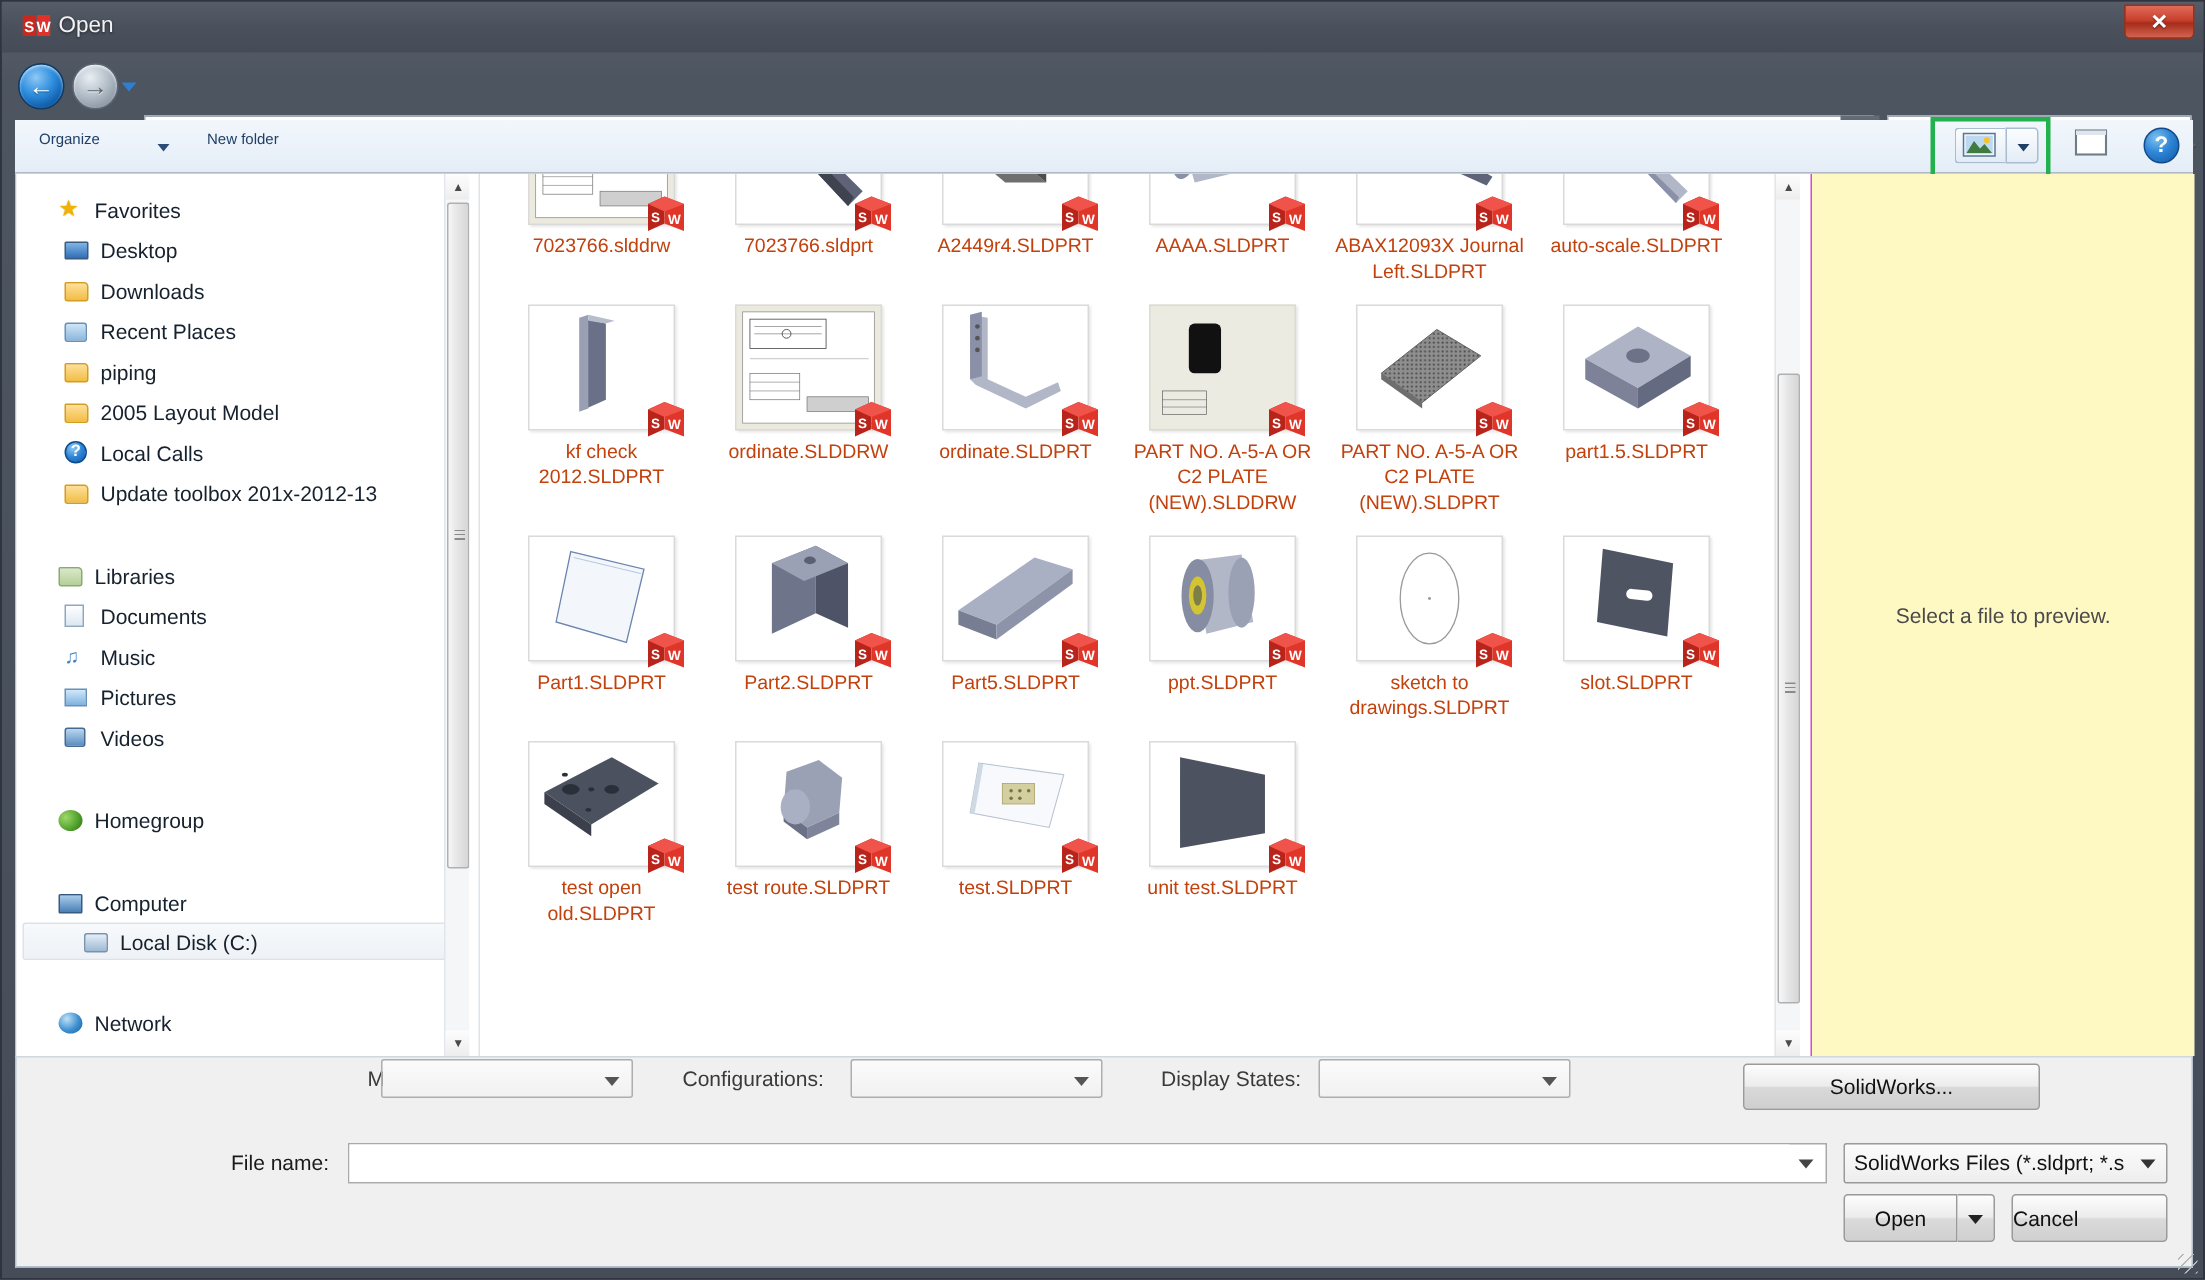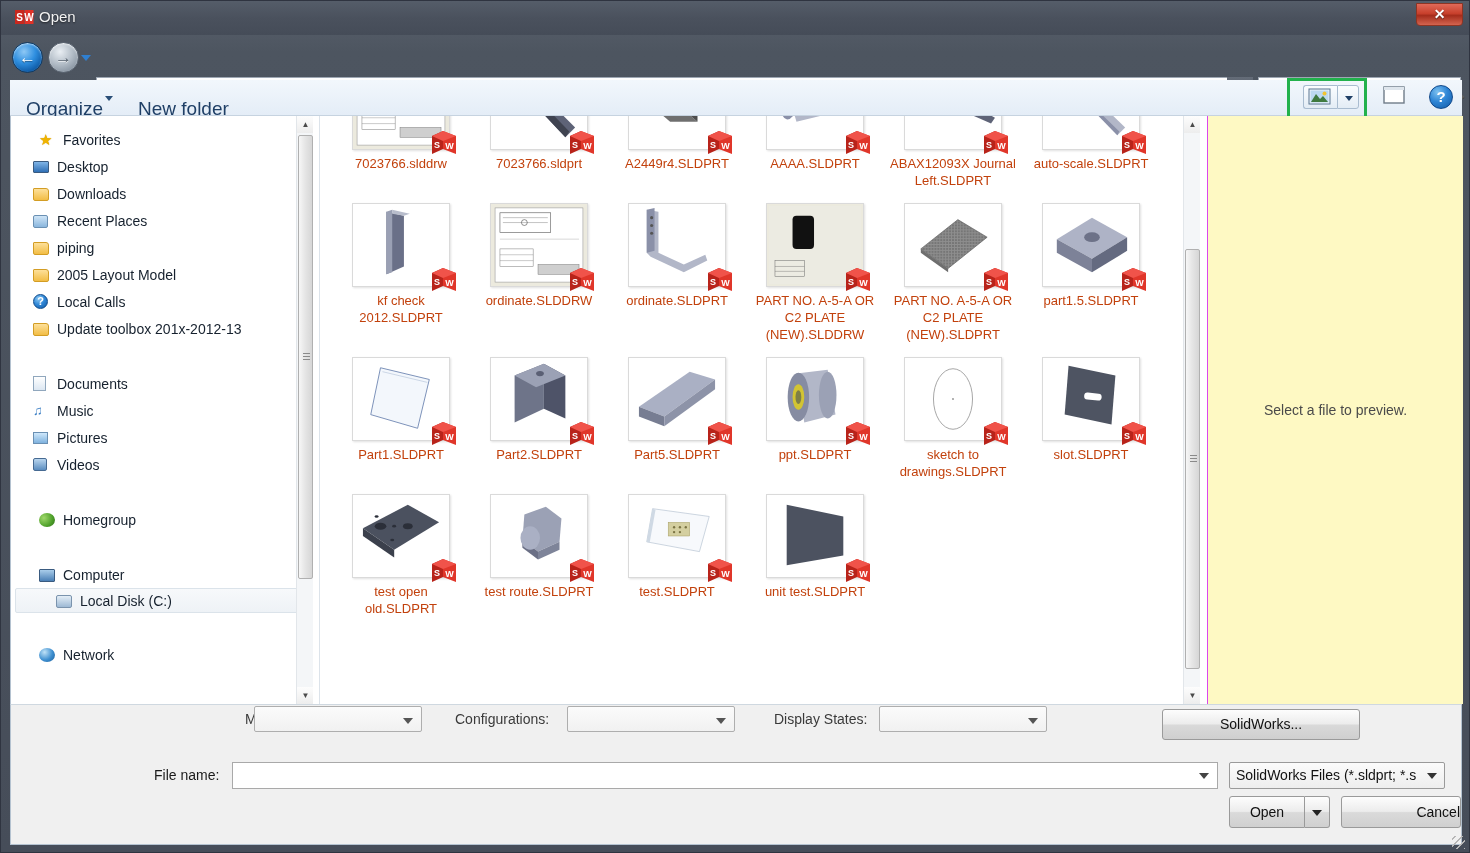--- a/index.html
+++ b/index.html
@@ -129,22 +129,22 @@
   #search-icon-wrap { color: #2b6cb0; font-size: 15px; }
 
   
   #cmdbar {
     position: absolute; left: 9px; top: 79px;
     width: 1452px; height: 36px;
     background: linear-gradient(180deg,#f2f7fc 0%, #e4edf7 100%);
     border-bottom: 1px solid #c6d3e0;
   }
   .cmd-item {
-    position: absolute; top: 18px;
-    font-size: 19px; color: #1f3f66; cursor: pointer;
+    position: absolute; top: 8px;
+    font-size: 10px; color: #1f3f66; cursor: pointer;
   }
   #cmd-organize { left: 16px; }
   #cmd-organize-caret {
     position: absolute; left: 95px; top: 16px;
     width: 0; height: 0;
     border-left: 4px solid transparent; border-right: 4px solid transparent;
     border-top: 5px solid #2a4e77;
   }
   #cmd-newfolder { left: 128px; }
 
@@ -211,21 +211,21 @@
   #navpane {
     position: absolute; left: 0; top: 0; width: 302px; height: 588px;
     background: #fff; overflow: hidden;
   }
   .nav-group { margin-top: 10px; }
   .nav-row {
     height: 27px; display: flex; align-items: center;
     padding-left: 28px; cursor: pointer; font-size: 14px; color: #16212e;
     white-space: nowrap;
   }
-  .nav-row.child { padding-left: 22px; }
+  .nav-row.child { padding-left: 32px; }
   .nav-row.selected {
     background: linear-gradient(180deg,#f7f9fb 0%, #eef2f6 100%);
     border: 1px solid #dbe3ea;
     border-radius: 2px;
     margin: 0 4px 0 4px;
     padding-left: 40px; height: 25px;
   }
   .nav-icon {
     width: 17px; height: 16px; margin-right: 7px;
     flex: 0 0 17px; position: relative;
@@ -471,24 +471,24 @@
     cursor: pointer;
   }
   #open-caret {
     position: absolute; left: 7px; top: 13px;
     width: 0; height: 0;
     border-left: 5px solid transparent; border-right: 5px solid transparent;
     border-top: 6px solid #222;
   }
   #cancel-btn {
     position: absolute; left: 1340px; top: 795px;
-    width: 120px; height: 32px;
+    width: 104px; height: 32px;
     background: linear-gradient(180deg,#fdfdfd 0%,#ececec 48%,#dadada 52%,#d0d0d0 100%);
     border: 1px solid #9a9a9a; border-radius: 3px;
-    font-size: 14px; color: #111; text-align: right; line-height: 30px;
+    font-size: 14px; color: #111; text-align: left; line-height: 30px;
     cursor: pointer;
   }
   #grip {
     position: absolute; right: 4px; bottom: 3px; width: 13px; height: 13px;
     background:
       repeating-linear-gradient(135deg, transparent 0 2px, #b6b6b6 2px 3px, transparent 3px 5px);
   }
 </style>
 </head>
 <body>
@@ -616,20 +616,26 @@
           <span class="nav-icon">
               <span class="ic-folder" style="display:block"></span>
             </span>
           <span>Update toolbox 201x-2012-13</span>
         </div>
       </div>
 
       <div class="nav-spacer"></div>
 
       <div class="nav-group">
+        <div class="nav-row">
+          <span class="nav-icon">
+              <span class="ic-libs" style="display:block"></span>
+            </span>
+          <span>Libraries</span>
+        </div>
         <div class="nav-row child">
           <span class="nav-icon">
               <span class="ic-doc" style="display:block"></span>
             </span>
           <span>Documents</span>
         </div>
         <div class="nav-row child">
           <span class="nav-icon ic-music">♫</span>
           <span>Music</span>
         </div>

